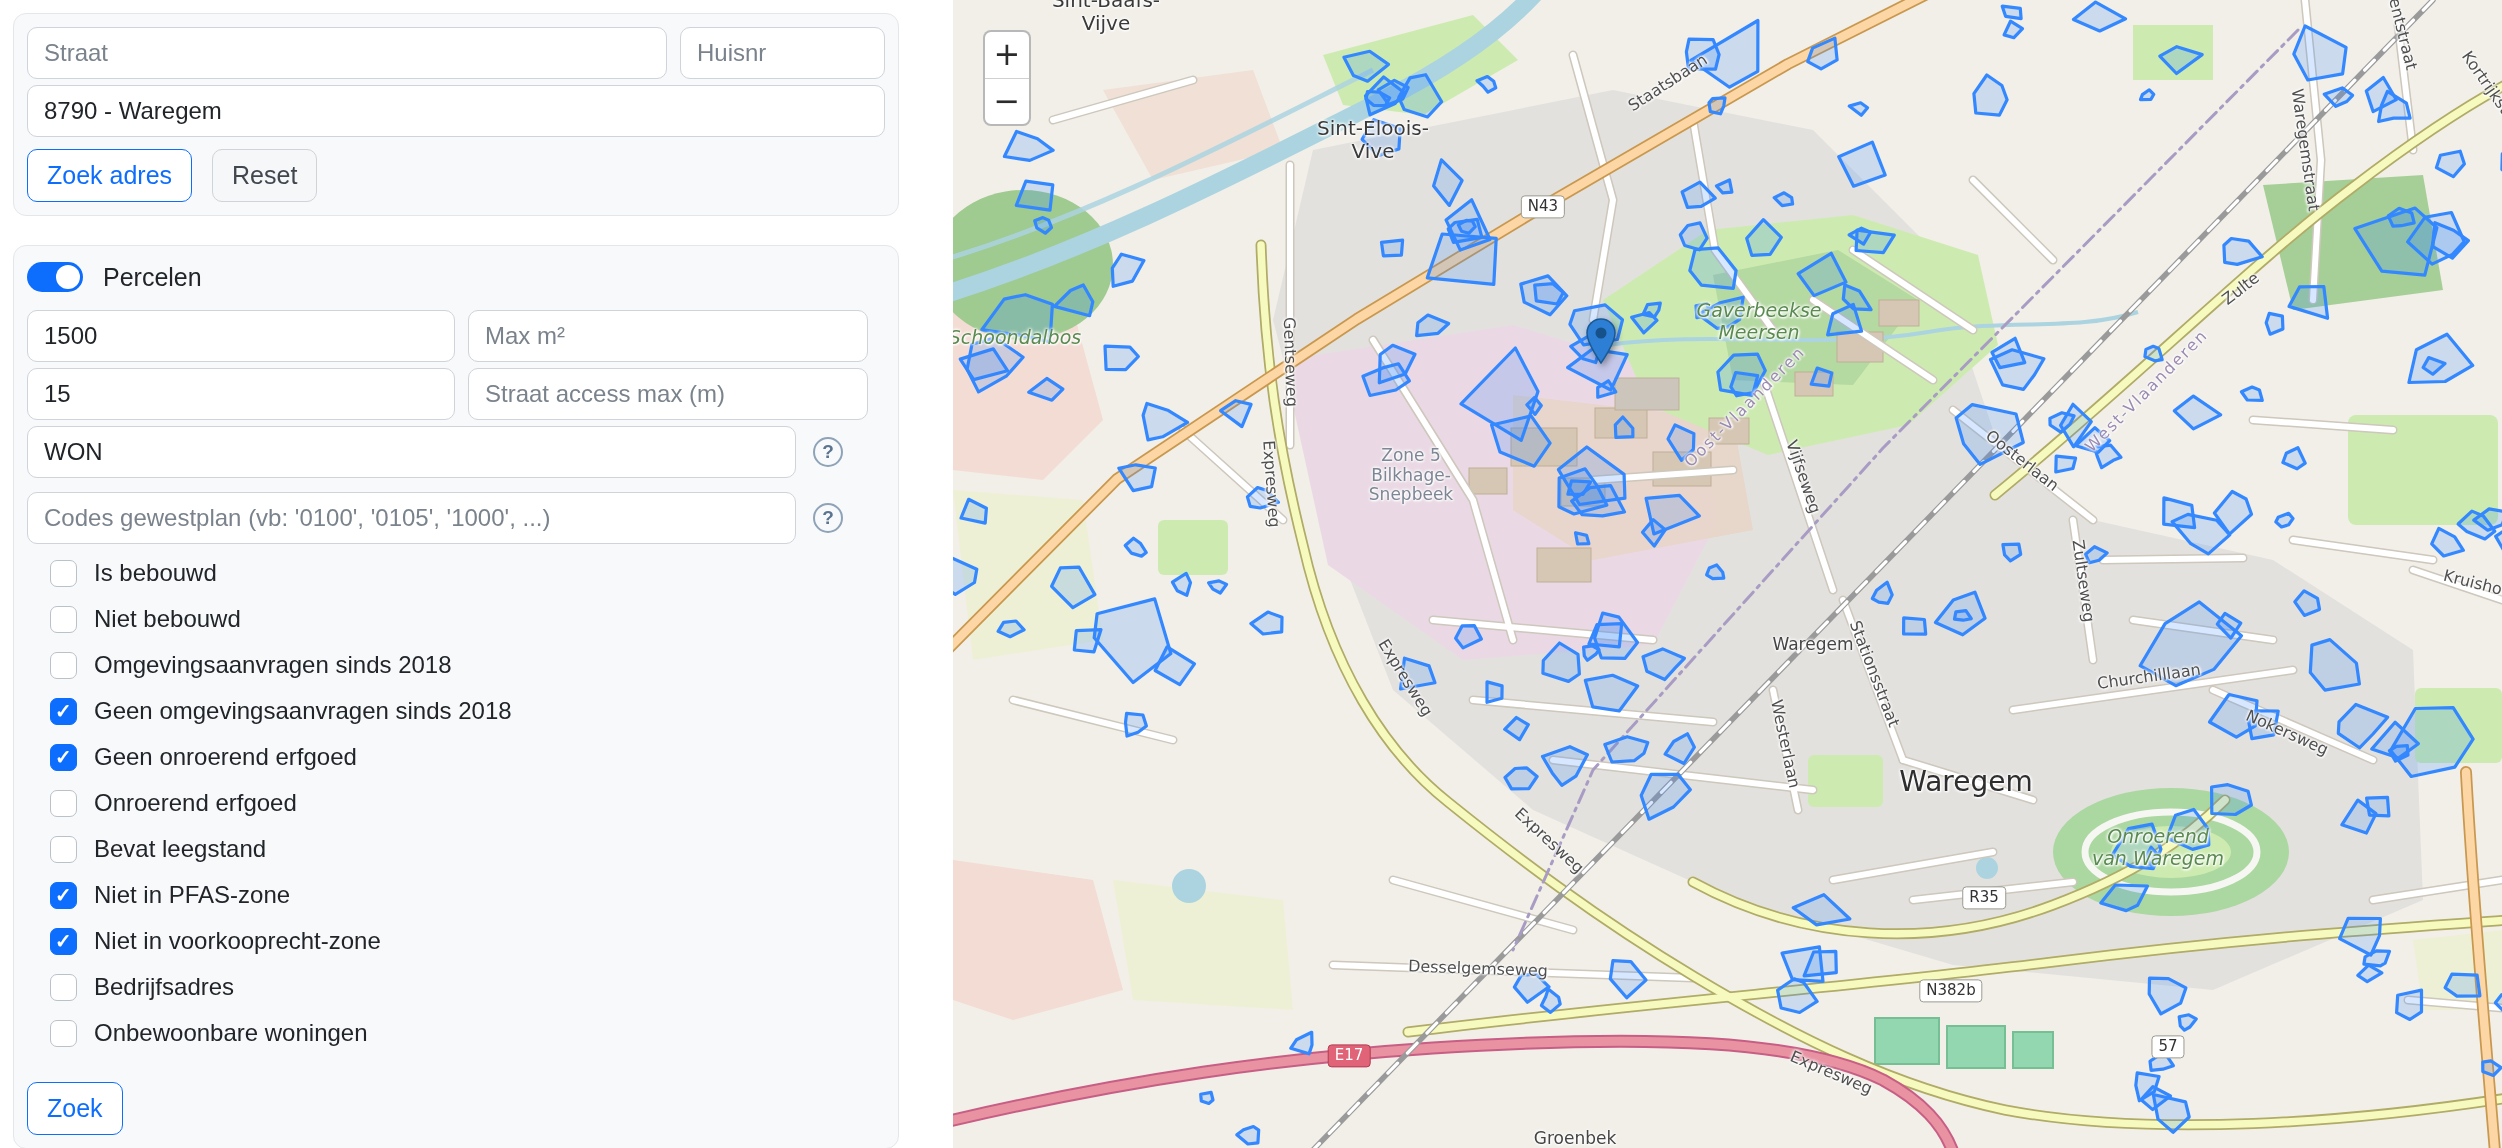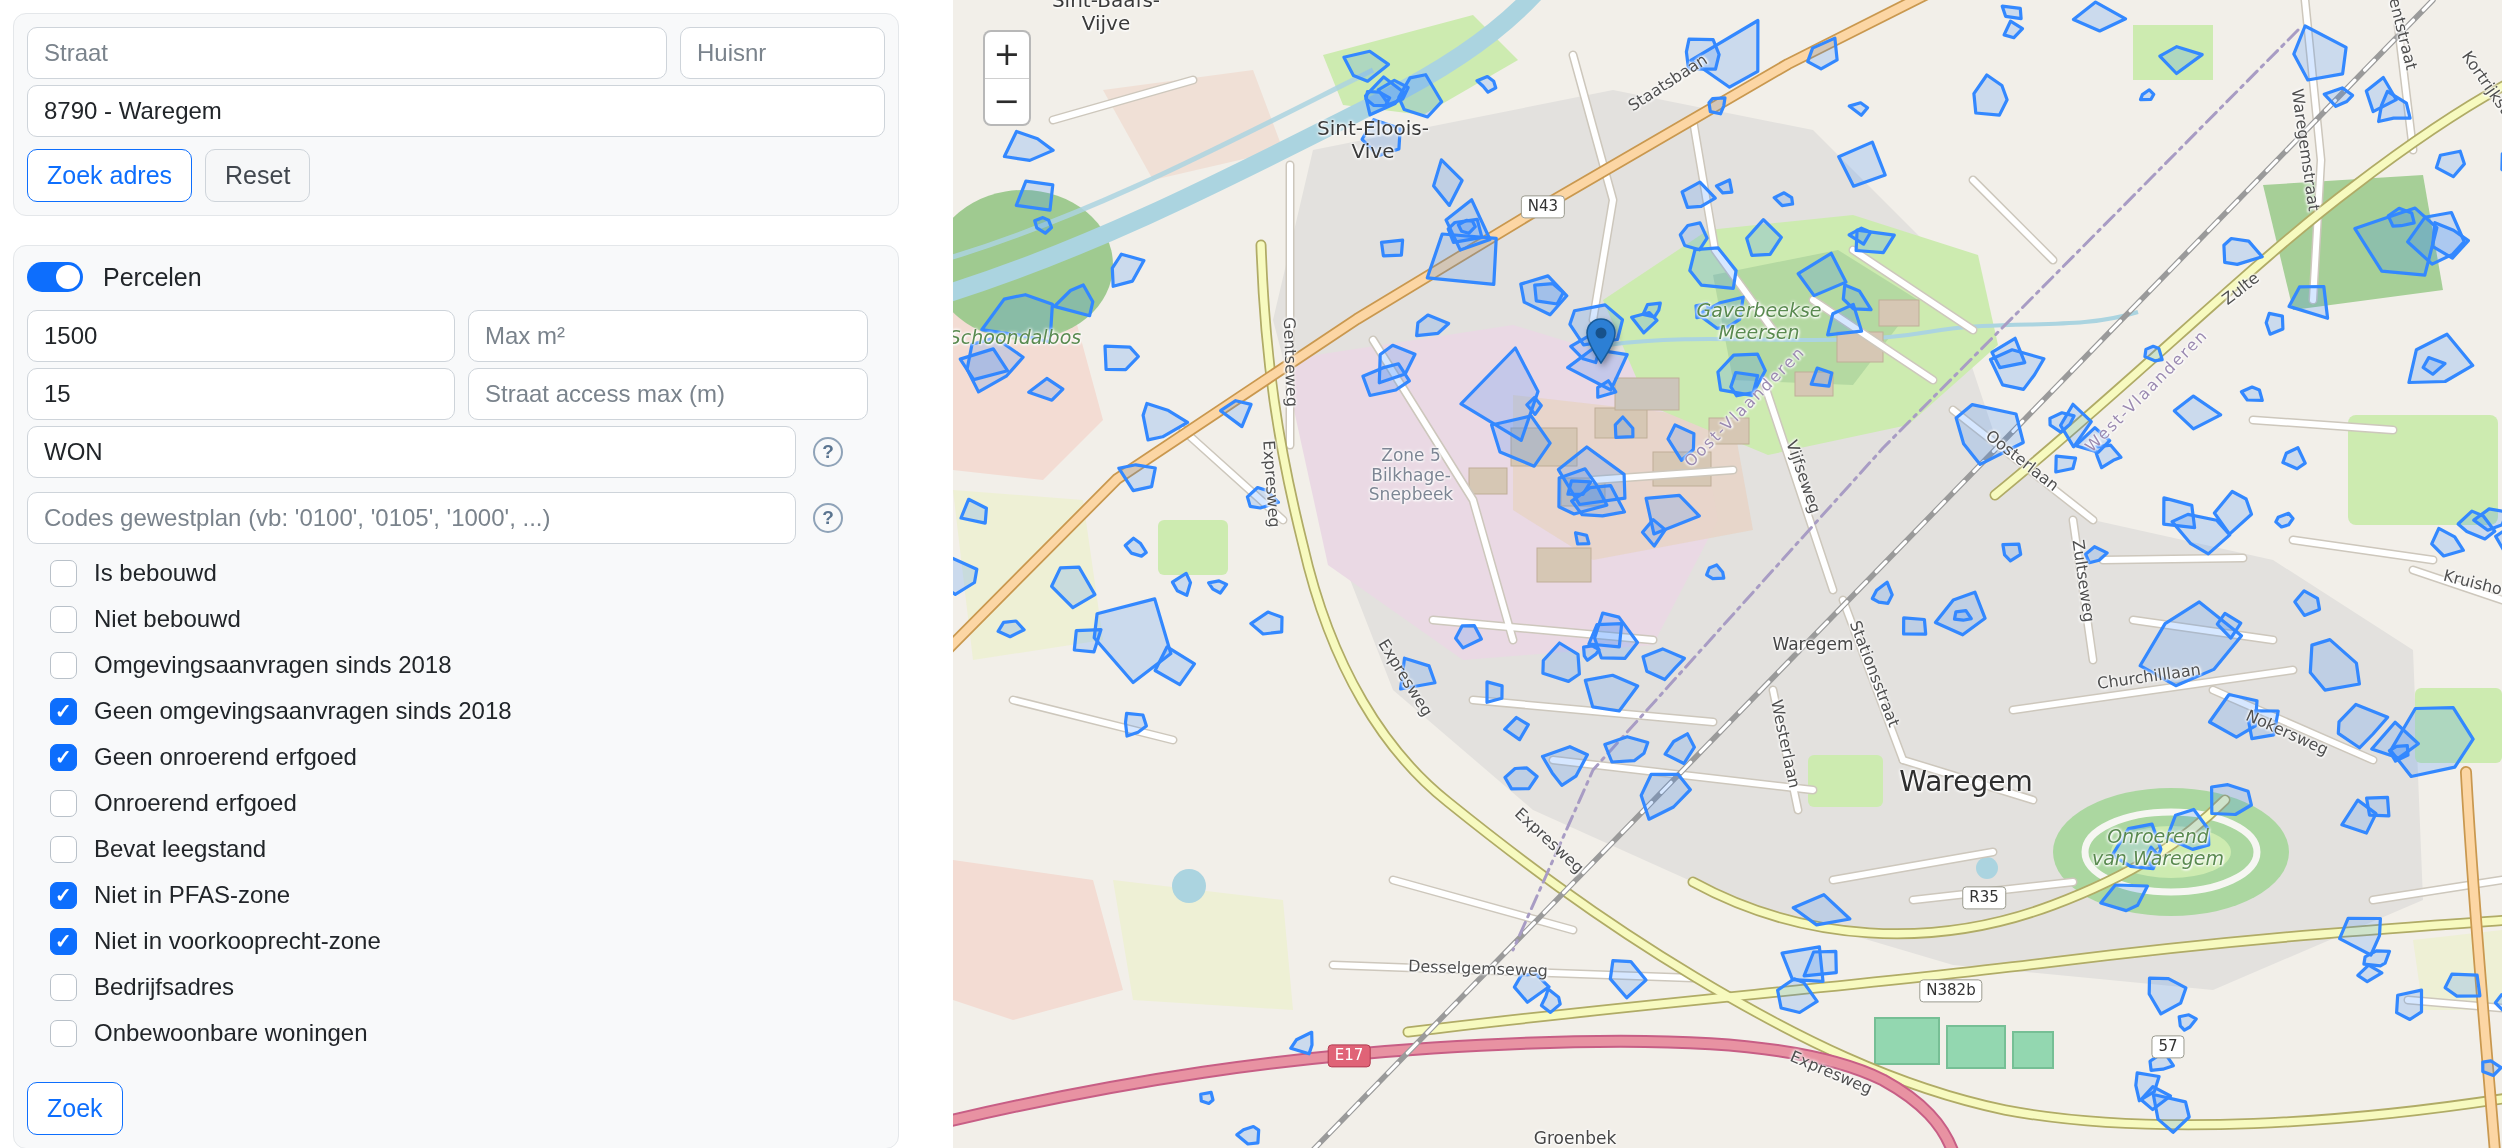--- a/index.html
+++ b/index.html
@@ -21,21 +21,21 @@
   .row { display:flex; gap:13px; }
   .inp {
     height:52px; border:1px solid #ced4da; border-radius:10px;
     padding:0 16px; font-size:24px; color:#212529; background:#fff;
     font-family:inherit; outline:none; width:100%;
   }
   .inp::placeholder { color:#7a838c; }
   .inp-straat { flex:1; }
   .inp-huisnr { width:205px; flex:0 0 205px; }
   .mt6 { margin-top:6px; }
-  .btn-row { display:flex; gap:13px; margin-top:12px; }
+  .btn-row { display:flex; gap:20px; margin-top:12px; }
   .btn {
     height:53px; border-radius:10px; font-size:25px; padding:0 19px;
     background:#fff; cursor:pointer; font-family:inherit;
   }
   .btn-outline-primary { color:#0d6efd; border:1px solid #0d6efd; }
   .btn-outline-secondary { color:#41474e; border:1px solid #ced4da; background:#f6f7f8; }
 
   .toggle-row { display:flex; align-items:center; gap:20px; margin-bottom:18px; margin-top:3px; }
   .switch {
     width:56px; height:30px; border-radius:30px; background:#0d6efd;

